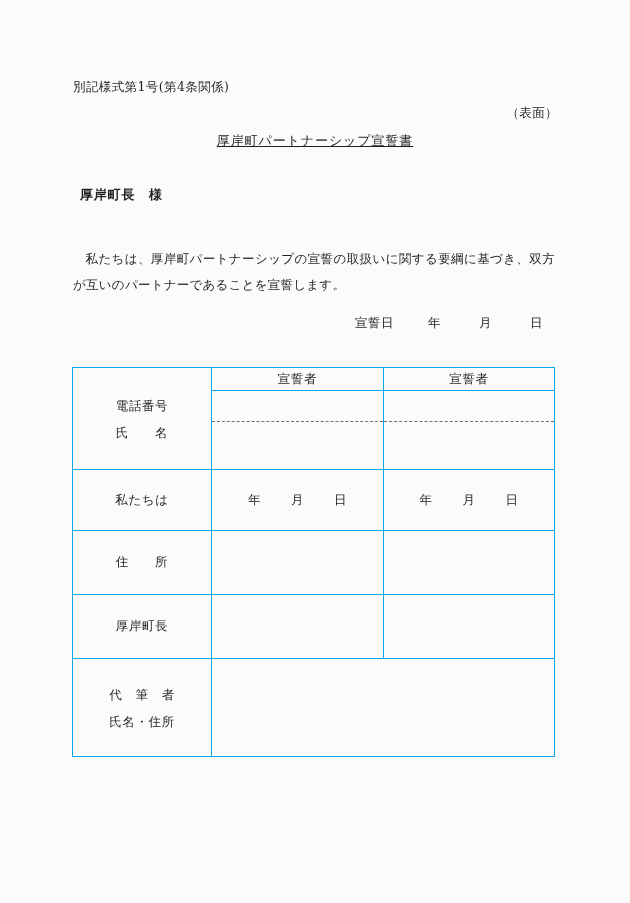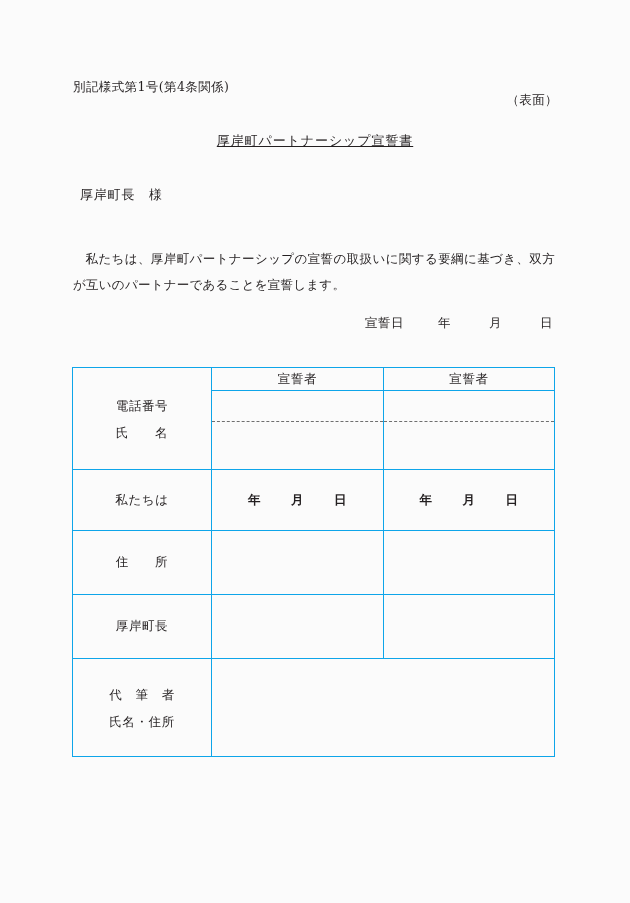--- a/index.html
+++ b/index.html
@@ -28,21 +28,21 @@
     position: absolute;
     left: 73px;
     top: 79px;
     font-size: 12.5px;
     letter-spacing: 0.4px;
     white-space: nowrap;
   }
   .side-label {
     position: absolute;
     right: 72px;
-    top: 92px;
+    top: 105px;
     font-size: 12.5px;
     letter-spacing: 0.4px;
     white-space: nowrap;
   }
   .doc-title {
     position: absolute;
     left: 0;
     right: 0;
     top: 132px;
     text-align: center;
@@ -51,40 +51,41 @@
     white-space: nowrap;
     text-decoration: underline;
   }
   .addressee {
     position: absolute;
     left: 80px;
     top: 186px;
     font-size: 13px;
     letter-spacing: 0.8px;
     white-space: nowrap;
+    font-weight: bold;
   }
 
   
   .body-text {
     position: absolute;
     left: 73px;
     top: 238px;
     width: 482px;
     font-size: 12.5px;
     line-height: 26px;
     letter-spacing: 0.25px;
     text-indent: 1em;
     text-align: justify;
     margin-top: 8px;
   }
 
   
   .oath-date {
     position: absolute;
-    left: 365px;
+    left: 355px;
     top: 315px;
     font-size: 12.5px;
     letter-spacing: 0.5px;
     white-space: nowrap;
   }
   .oath-date .gap-l { display: inline-block; width: 34px; }
   .oath-date .gap-m { display: inline-block; width: 38px; }
 
   
   .form-table {
@@ -126,21 +127,20 @@
     position: absolute;
     left: 0;
     right: 0;
     top: 30px;
     border-top: 1px dashed #6f6f6f;
   }
 
   .date-slots {
     letter-spacing: 0.5px;
     white-space: nowrap;
-    font-weight: bold;
   }
   .date-slots .s1 { display: inline-block; width: 30px; }
   .date-slots .s2 { display: inline-block; width: 30px; }
 </style>
 </head>
 <body>
 
 <div class="page">
 
   <div class="form-no">別記様式第1号(第4条関係)</div>

